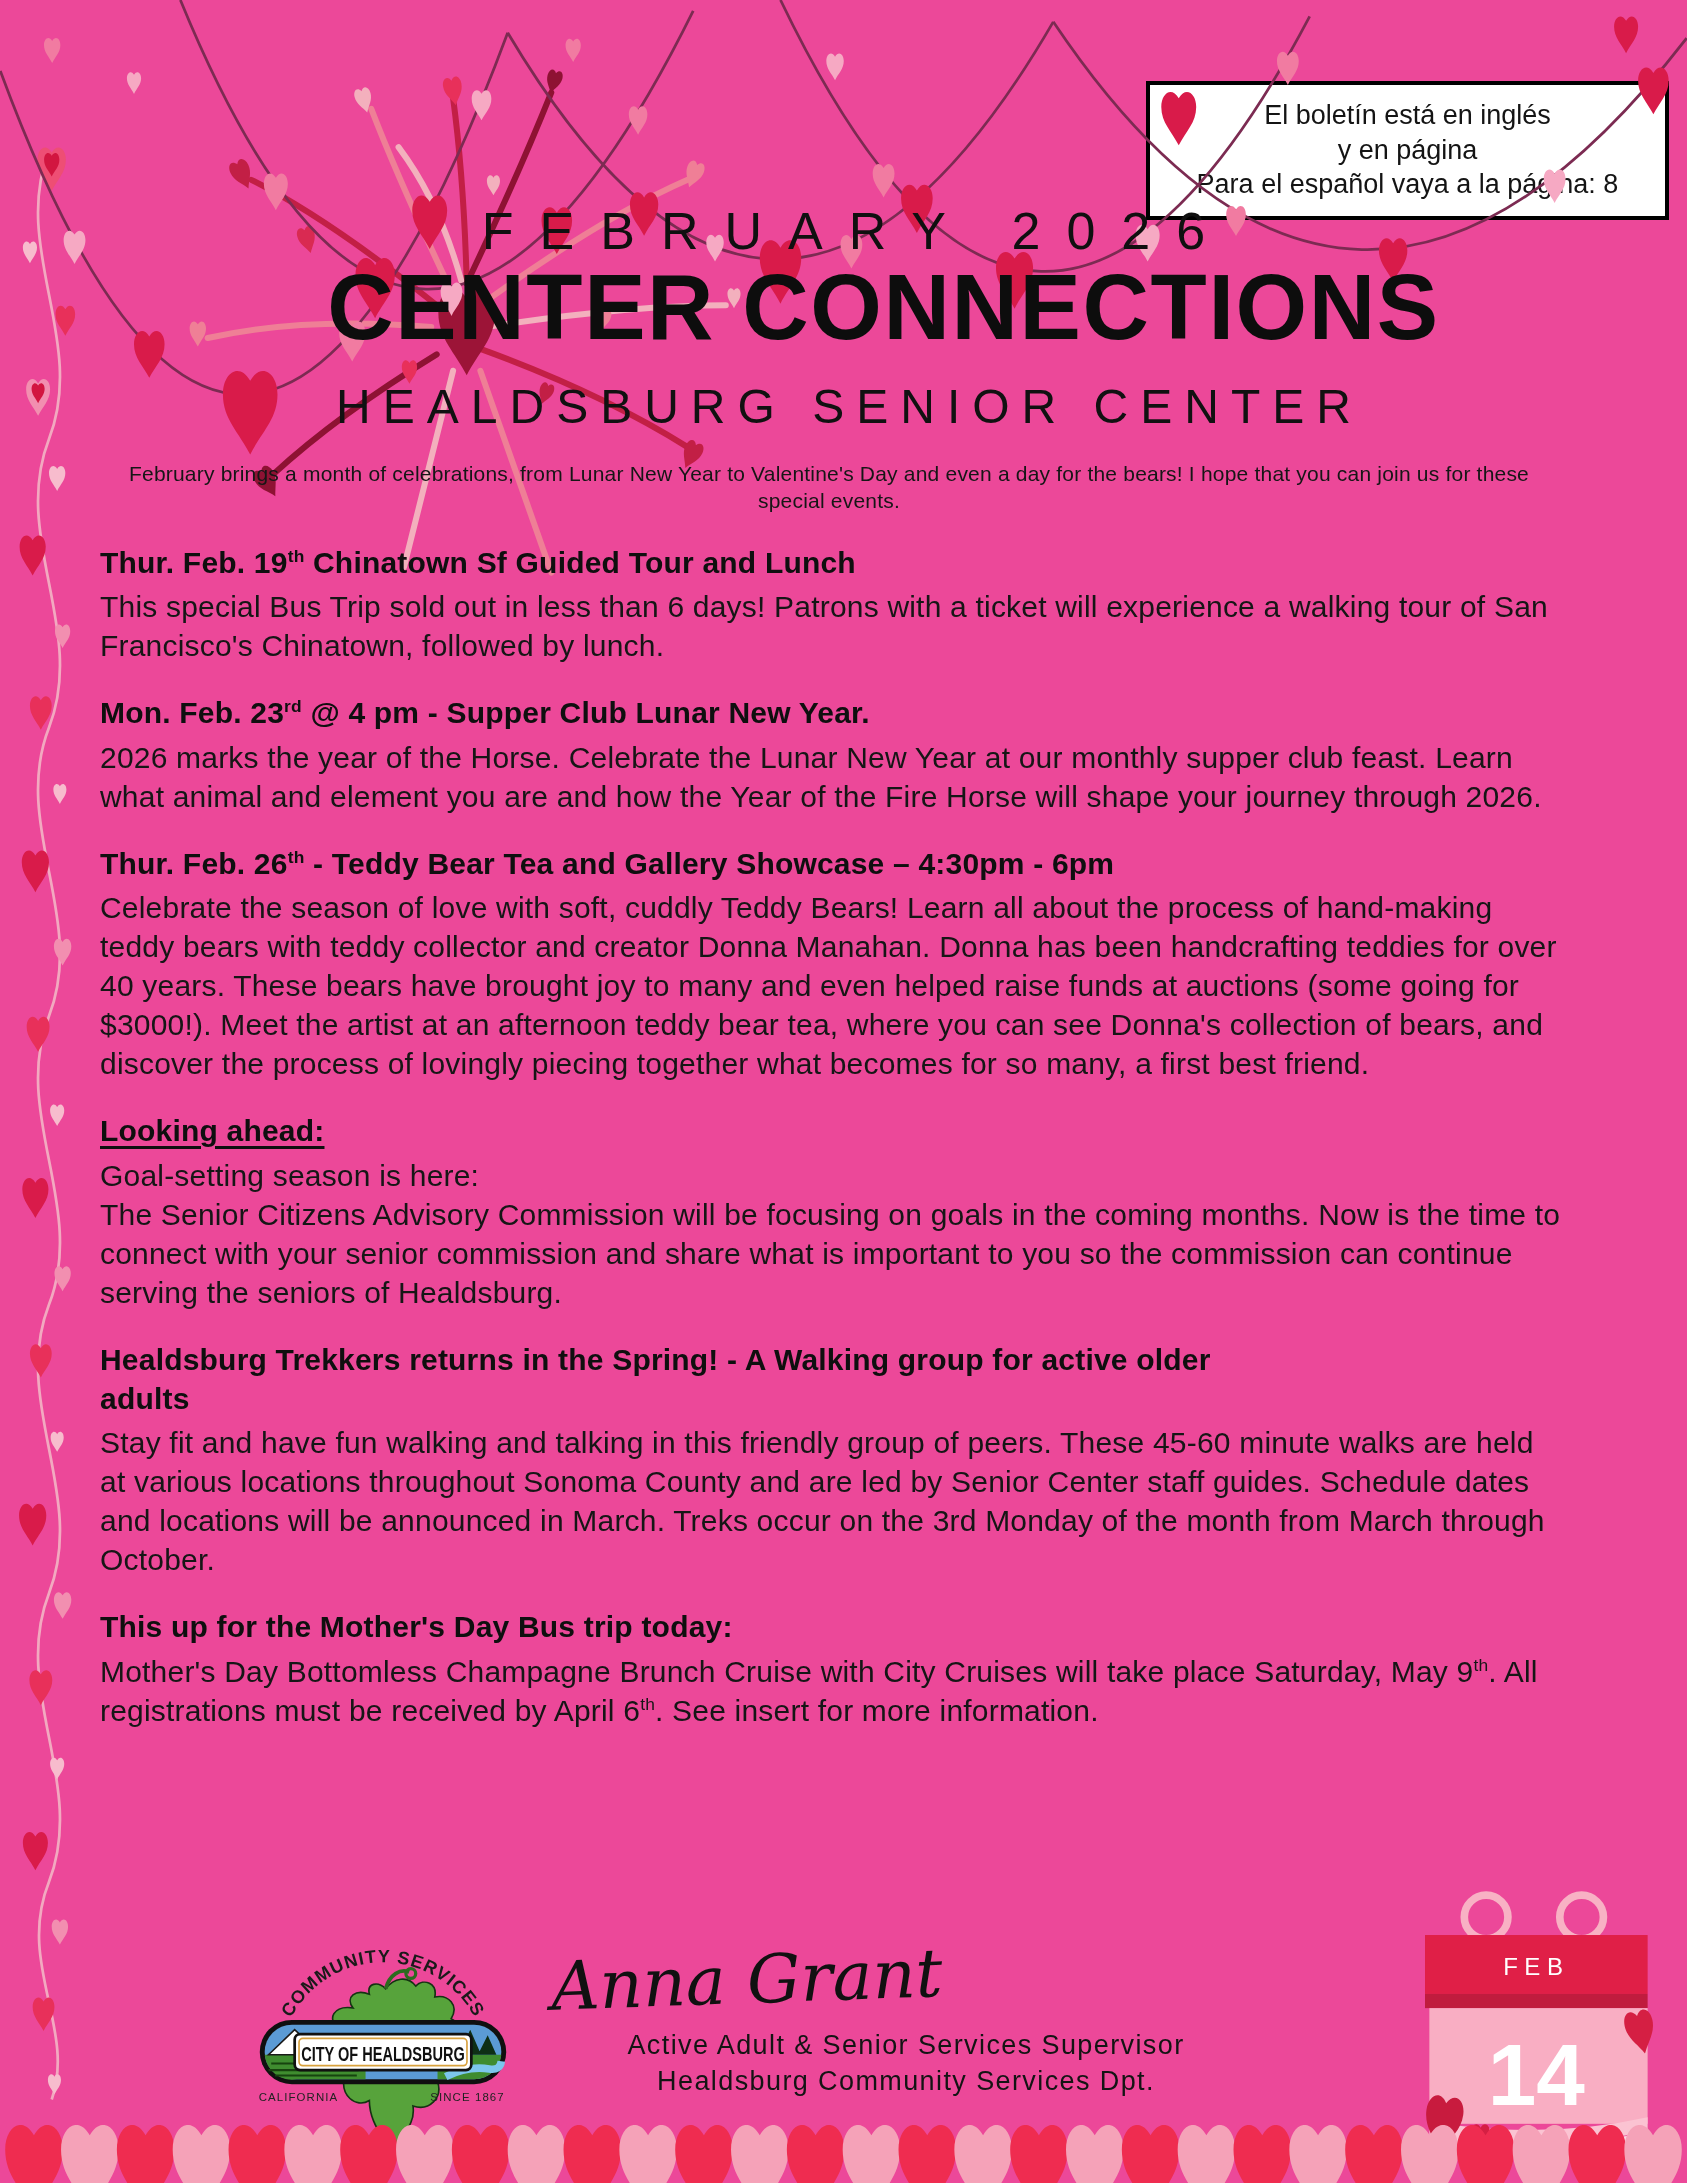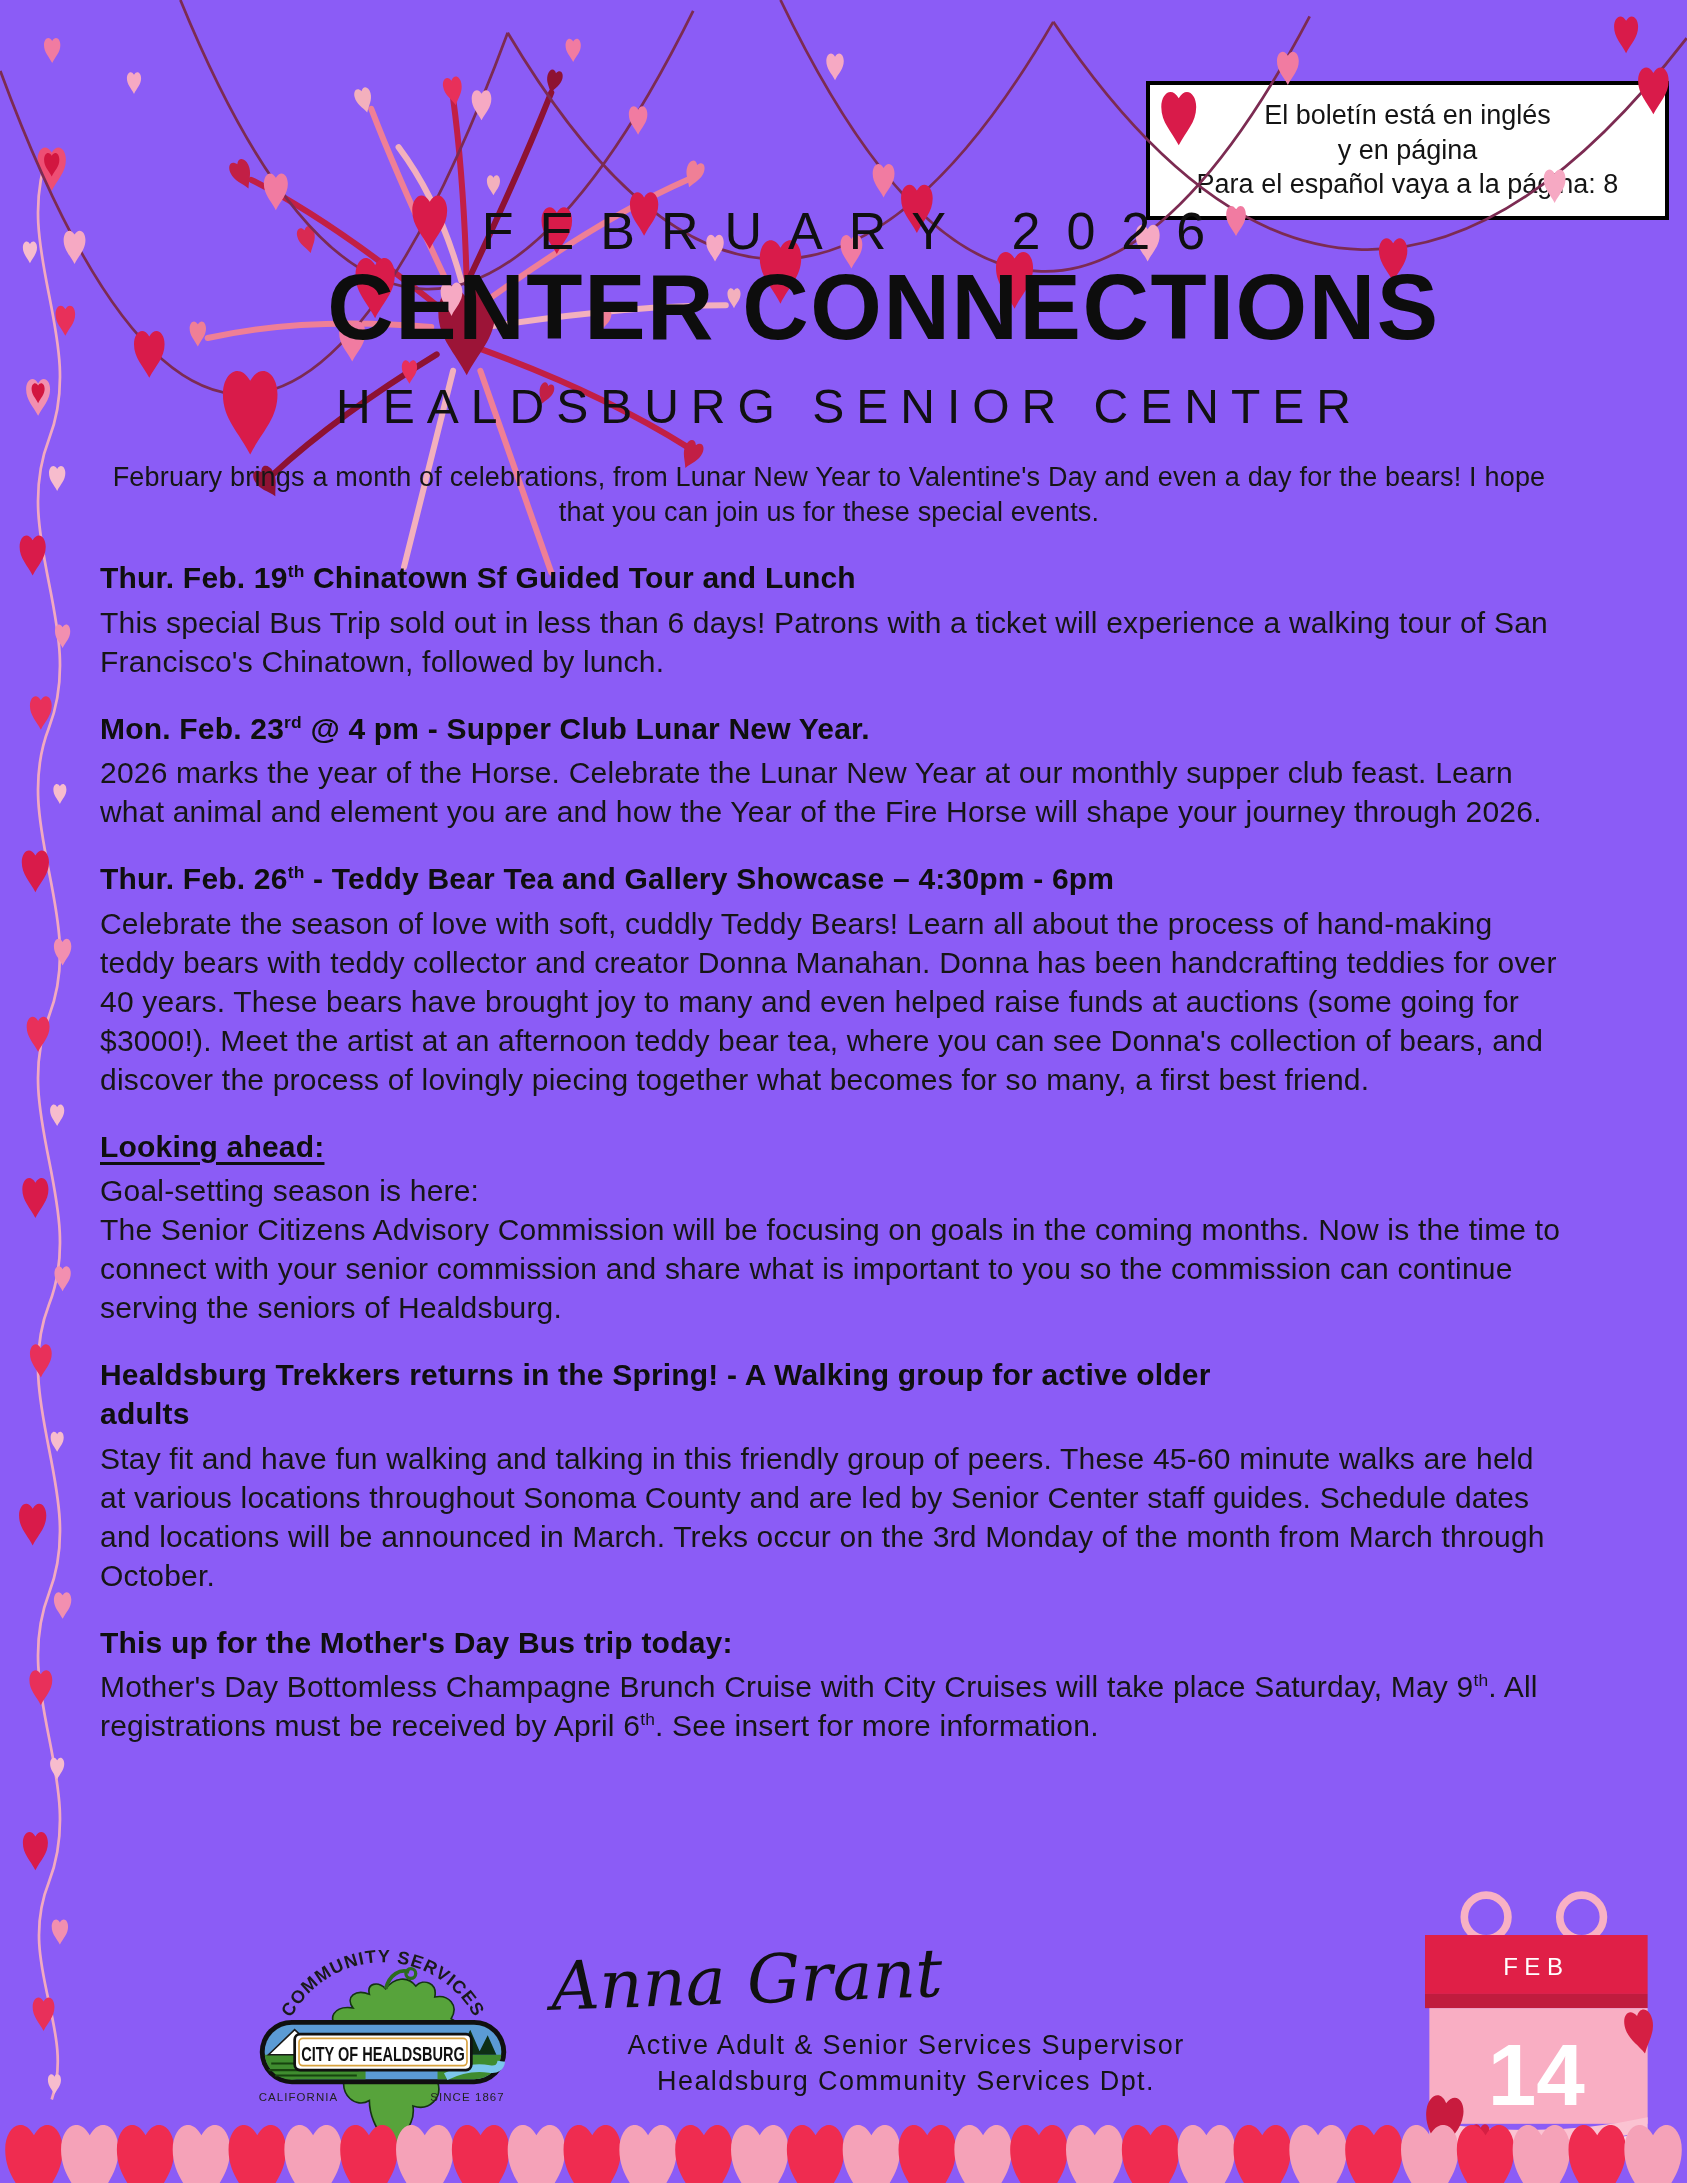--- a/index.html
+++ b/index.html
@@ -1,33 +1,33 @@
 <!DOCTYPE html>
 <html style="font-size:8.7px"><head>
 <meta charset="utf-8">
 <style>
   html,body{margin:0;padding:0;background:#fff;}
-  .page{position:relative;width:1687px;height:2183px;background:#8b5cf6;overflow:hidden;
+  .page{position:relative;width:1687px;height:2183px;background:#ec4899;overflow:hidden;
         font-family:"Liberation Sans",sans-serif;color:#141414;}
   svg{display:block;}
   .deco{position:absolute;pointer-events:none;}
   #garland{left:0;top:0;z-index:3;}
   #vine{left:0;top:126px;z-index:1;}
   #firework{left:164px;top:65px;z-index:1;}
   #bottom-hearts{left:0;top:2125px;z-index:2;}
   .lang-box{position:absolute;left:1146px;top:81px;width:523px;box-sizing:border-box;
         border:4.9px solid #000;background:#fff;padding:13px 3.3px 14px;text-align:center;
         font-size:27px;line-height:1.28;z-index:2;}
   .masthead{position:absolute;left:0;width:100%;text-align:center;z-index:4;}
   .month{top:201px;font-size:52px;font-weight:400;letter-spacing:0.5em;text-indent:0.5em;color:#101010;}
   .title{top:255px;font-size:92px;font-weight:800;letter-spacing:1.6px;color:#0d0d0d;padding-left:40px;}
   .subtitle{top:379px;font-size:48px;font-weight:400;letter-spacing:12px;text-indent:12px;color:#111;}
   .content{position:absolute;left:92px;top:460px;width:1474px;z-index:4;
         font-size:30px;line-height:1.3;letter-spacing:0.2px;color:#161616;}
-  .intro{text-align:center;padding:0 11px;margin:0 0 7.6px 0;font-size:27px;}
+  .intro{text-align:center;padding:0 11px;margin:0 0 7.6px 0;font-size:21px;}
   .section{margin-top:28px;margin-left:8px;}
   .section h2{font-size:30px;font-weight:700;margin:0 0 5.5px 0;line-height:1.3;color:#0f0f0f;}
   .section p{margin:0;}
   .u-line{text-decoration:underline;text-decoration-thickness:2.7px;text-underline-offset:4.9px;}
   sup{font-size:58%;vertical-align:super;line-height:0;}
   .signature{position:absolute;left:551px;top:1941px;z-index:4;
         font-family:"DejaVu Serif",serif;font-style:italic;font-size:67px;color:#111;
         transform:rotate(-2deg);}
   .sig-block{position:absolute;left:535px;top:2028px;width:742px;text-align:center;z-index:4;
         font-size:27px;letter-spacing:1.4px;line-height:1.32;color:#141414;}

